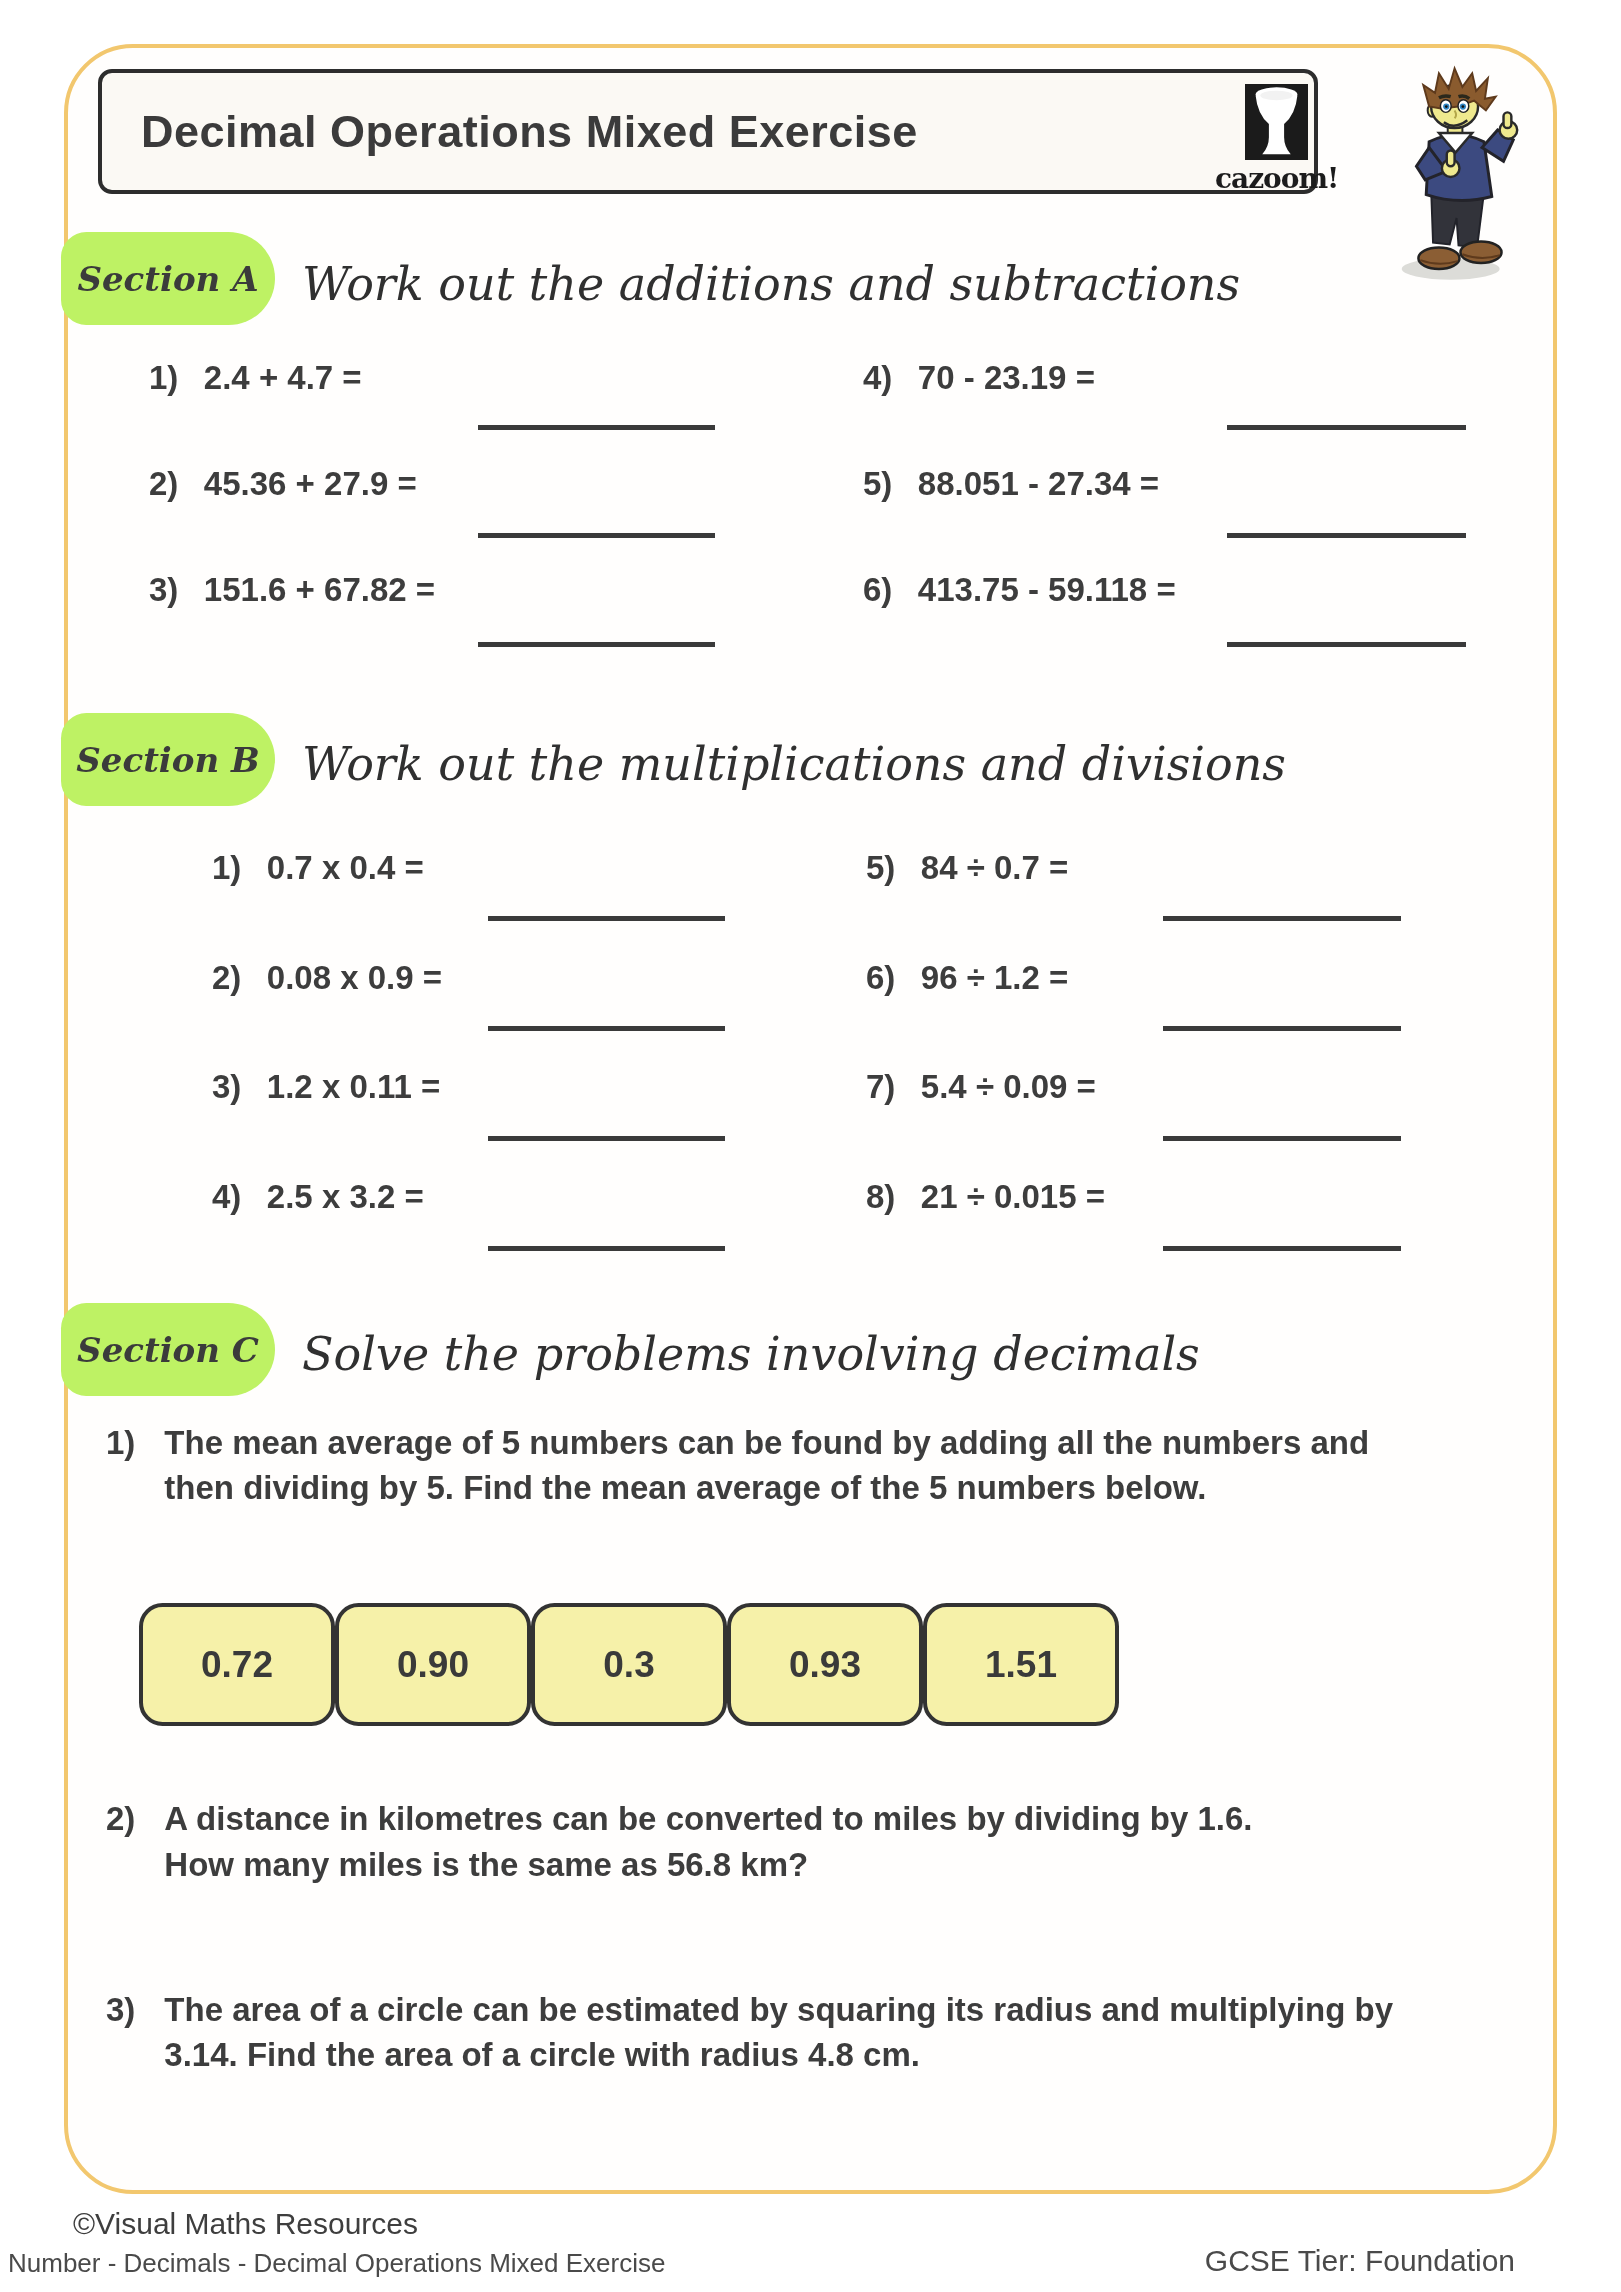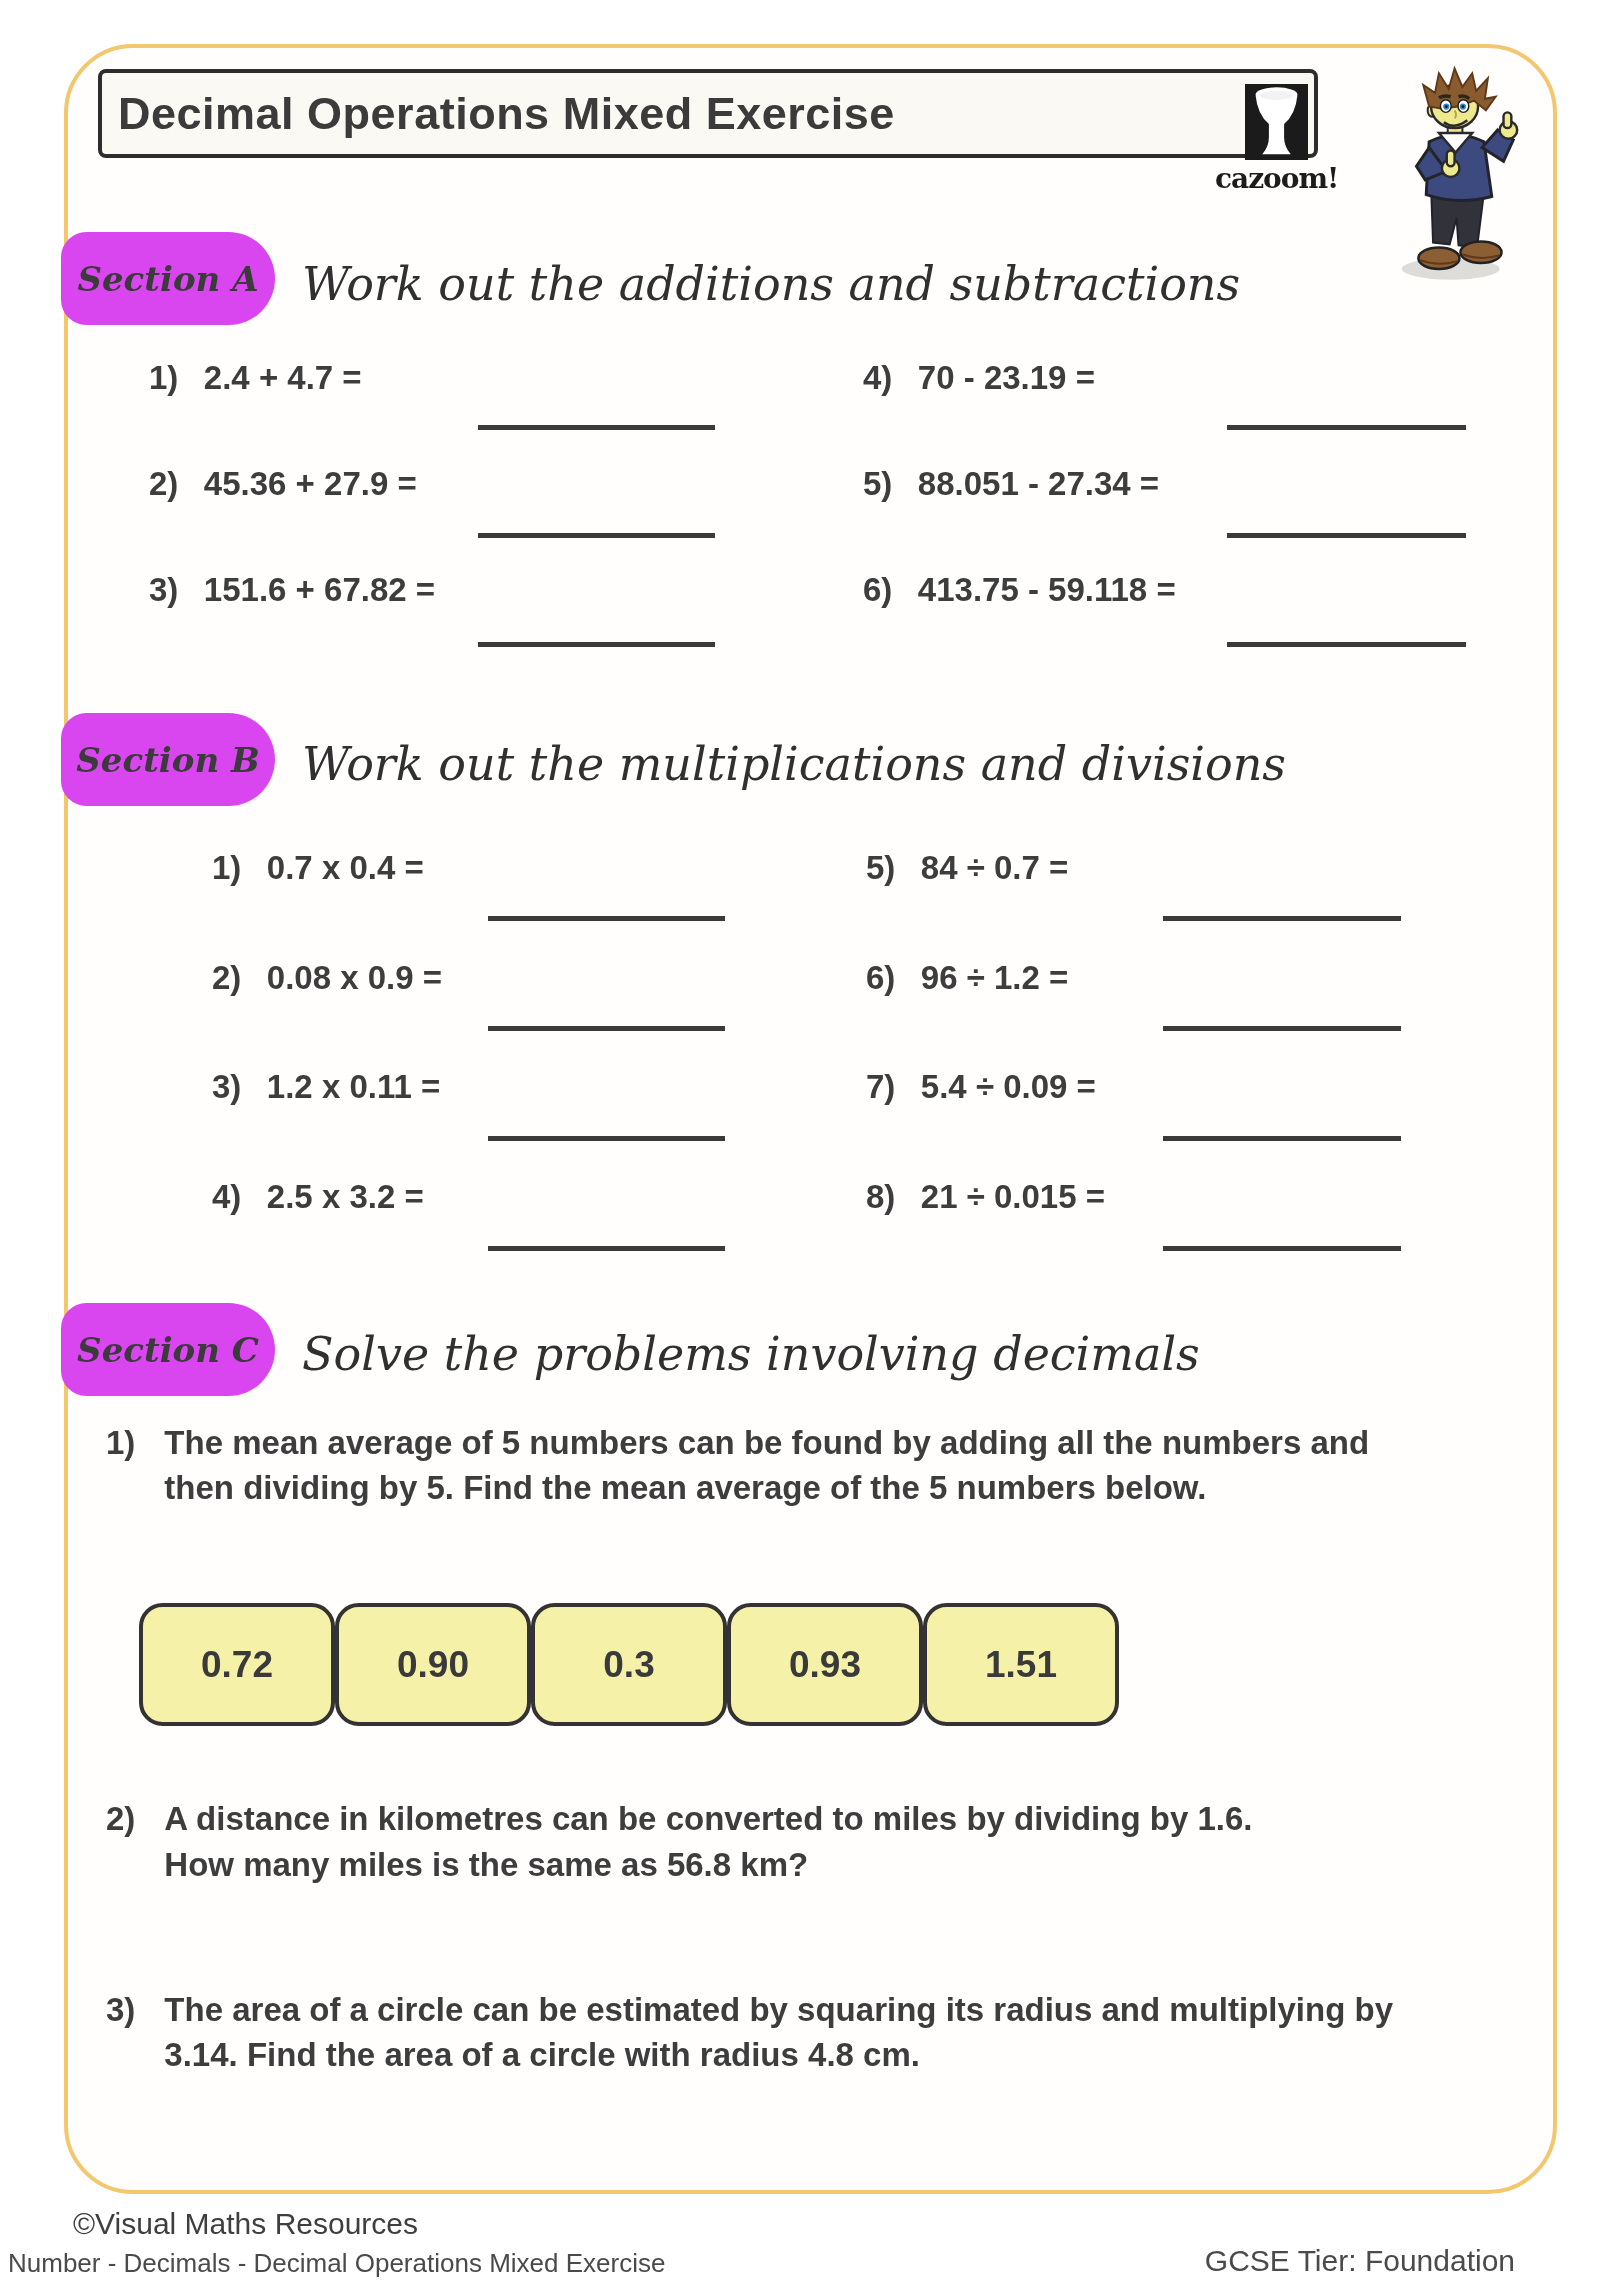--- a/index.html
+++ b/index.html
@@ -5,37 +5,37 @@
   html,body{margin:0;padding:0;}
   body{
     width:1621px;height:2293px;position:relative;background:#ffffff;
     font-family:"Liberation Sans",sans-serif;color:#3a3a3a;overflow:hidden;
   }
   .page-border{
     position:absolute;left:64px;top:44px;width:1485px;height:2142px;
     border:4.9px solid #f2c76e;border-radius:69px;background:#fffefd;
   }
   .title-box{
-    position:absolute;left:98px;top:69px;width:1220px;height:89px;
-    background:#fbf9f4;border:4.9px solid #2d2d2d;border-radius:8px;
-    display:flex;align-items:center;box-sizing:border-box;padding-left:16px;
+    position:absolute;left:98px;top:69px;width:1220px;height:125px;
+    background:#fbf9f4;border:4.9px solid #2d2d2d;border-radius:14px;
+    display:flex;align-items:center;box-sizing:border-box;padding-left:39px;
   }
   .title-text{
     font-size:45px;font-weight:bold;color:#3b3b3b;letter-spacing:0.5px;
     white-space:nowrap;
   }
   .logo{position:absolute;left:1215px;top:84px;width:122px;text-align:center;}
   .logo-square{width:63px;height:76px;background:#1b1b1b;margin:0 auto;}
   .logo-brand{
     font-family:"DejaVu Serif",serif;font-weight:bold;font-size:28px;
     color:#1c1c1c;margin-top:2px;letter-spacing:-1px;
   }
   .mascot{position:absolute;left:1390px;top:65px;}
   .badge{
-    position:absolute;left:61px;width:214px;height:93px;background:#d946ef;
+    position:absolute;left:61px;width:214px;height:93px;background:#bef264;
     border-radius:31px 57px 57px 31px;display:flex;align-items:center;justify-content:center;
     font-family:"DejaVu Serif",serif;font-style:italic;font-weight:bold;
     font-size:34px;color:#3b3b3b;
   }
   .instruction{
     position:absolute;left:302px;font-family:"DejaVu Serif",serif;font-style:italic;
     font-size:46px;color:#303030;white-space:nowrap;
   }
   .prob{
     position:absolute;display:flex;gap:25.5px;font-weight:bold;font-size:33px;

